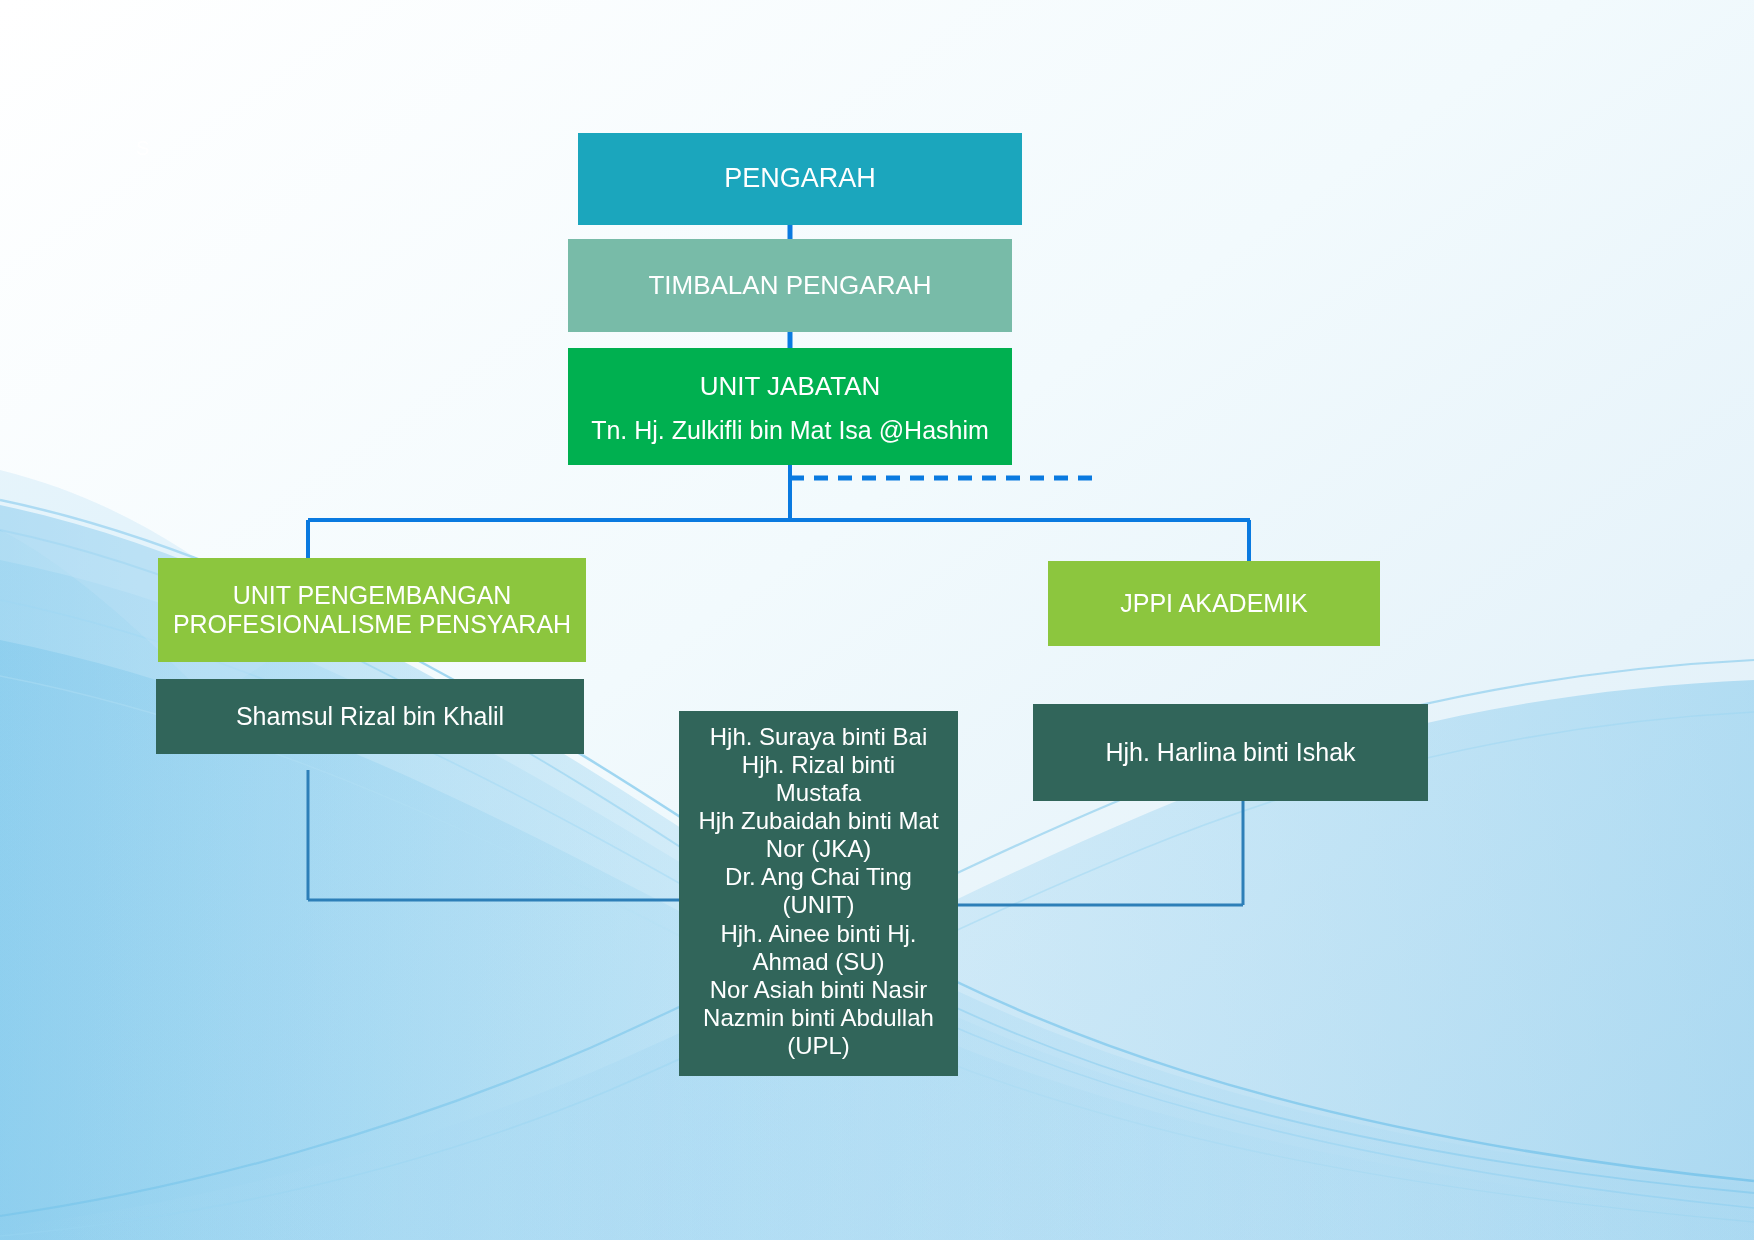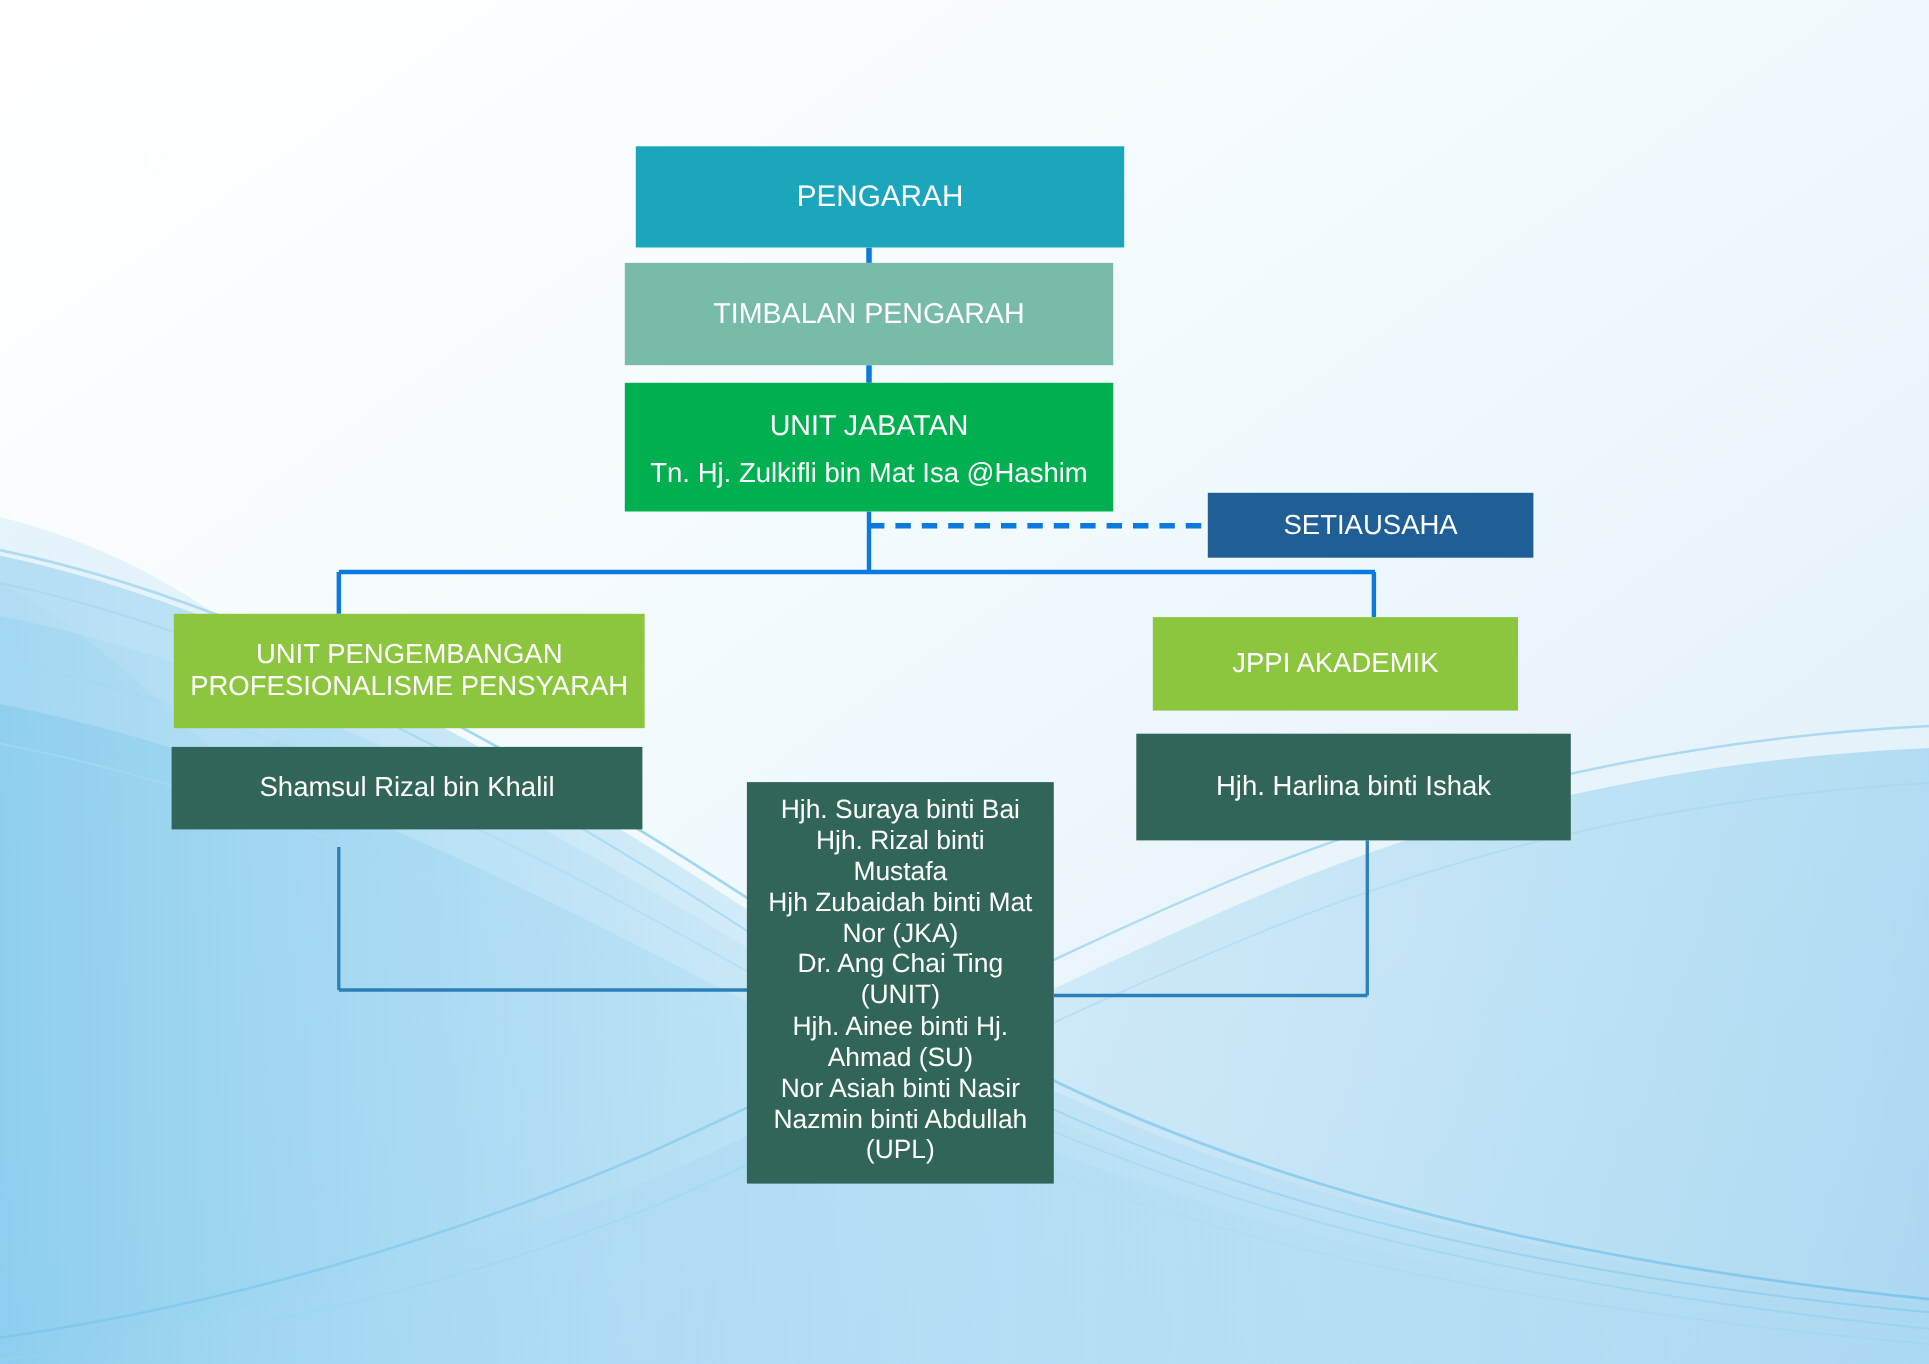--- a/index.html
+++ b/index.html
@@ -78,21 +78,21 @@
     left: 1048px; top: 561px; width: 332px; height: 85px;
     background: #8cc63e;
     font-size: 25px;
   }
   #box-name-left {
     left: 156px; top: 679px; width: 428px; height: 75px;
     background: #31655a;
     font-size: 25px;
   }
   #box-name-right {
-    left: 1033px; top: 667px; width: 395px; height: 97px;
+    left: 1033px; top: 704px; width: 395px; height: 97px;
     background: #31655a;
     font-size: 25px;
   }
   #box-name-center {
     left: 679px; top: 711px; width: 279px; height: 365px;
     background: #31655a;
     font-size: 24px;
     line-height: 1.17;
     justify-content: flex-start;
     padding-top: 12px;
@@ -193,23 +193,20 @@
 
     <div class="box" id="box-timbalan">
       <span class="l1">TIMBALAN PENGARAH</span>
     </div>
 
     <div class="box" id="box-ketua">
       <span class="l1">UNIT JABATAN</span>
       <span class="l2">Tn. Hj. Zulkifli bin Mat Isa @Hashim</span>
     </div>
 
-    <div class="box" id="box-setiausaha">
-      <span class="l1">SETIAUSAHA</span>
-    </div>
 
     <div class="box" id="box-unit-ppp">
       <span class="l1">UNIT PENGEMBANGAN</span>
       <span class="l1">PROFESIONALISME PENSYARAH</span>
     </div>
 
     <div class="box" id="box-unit-akademik">
       <span class="l1">JPPI AKADEMIK</span>
     </div>
 

